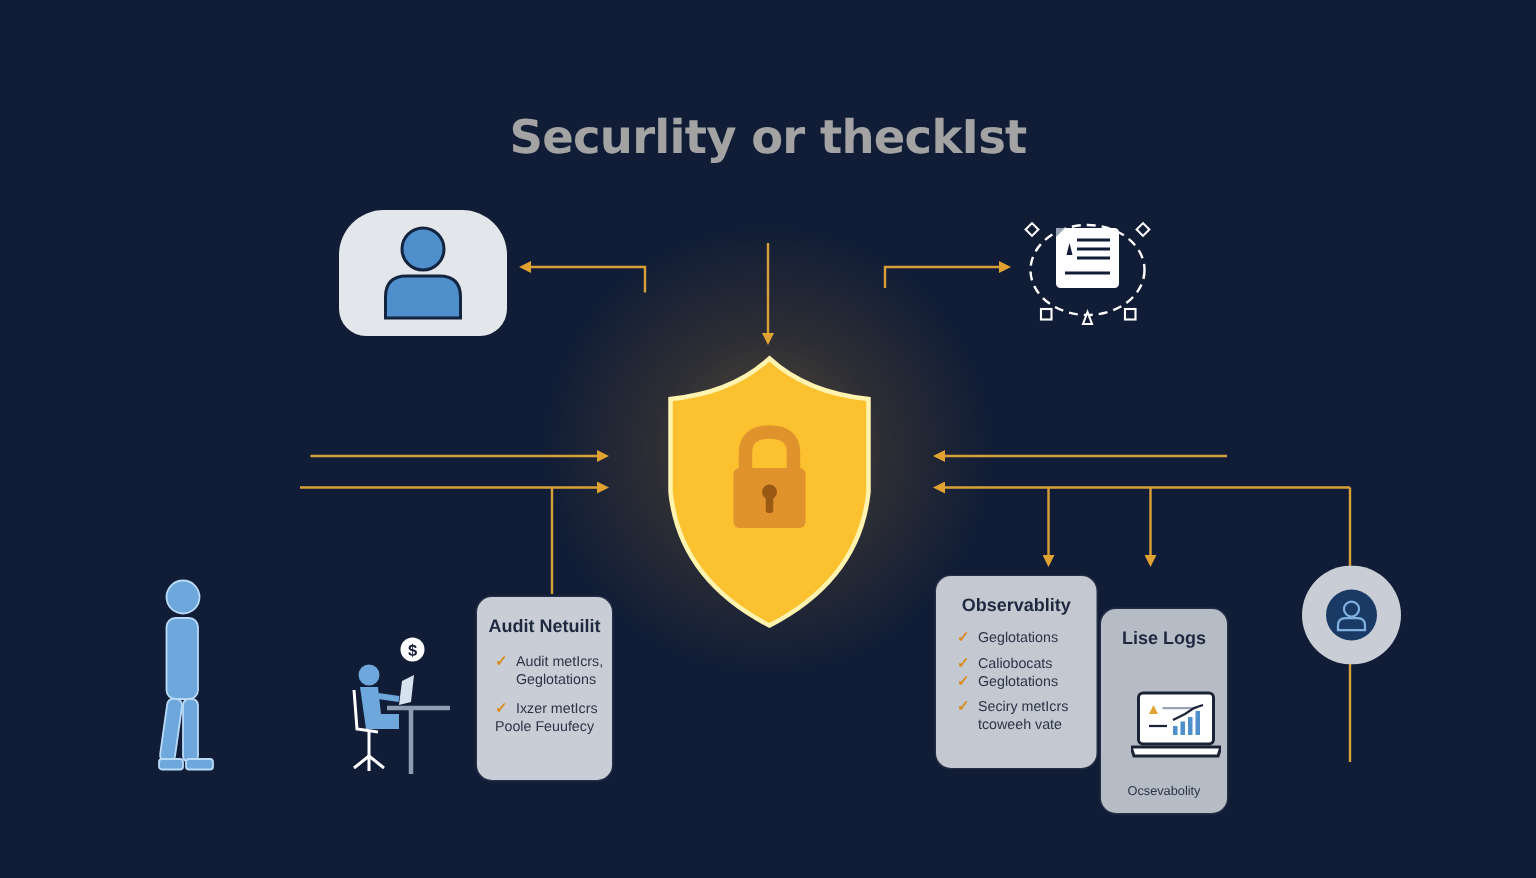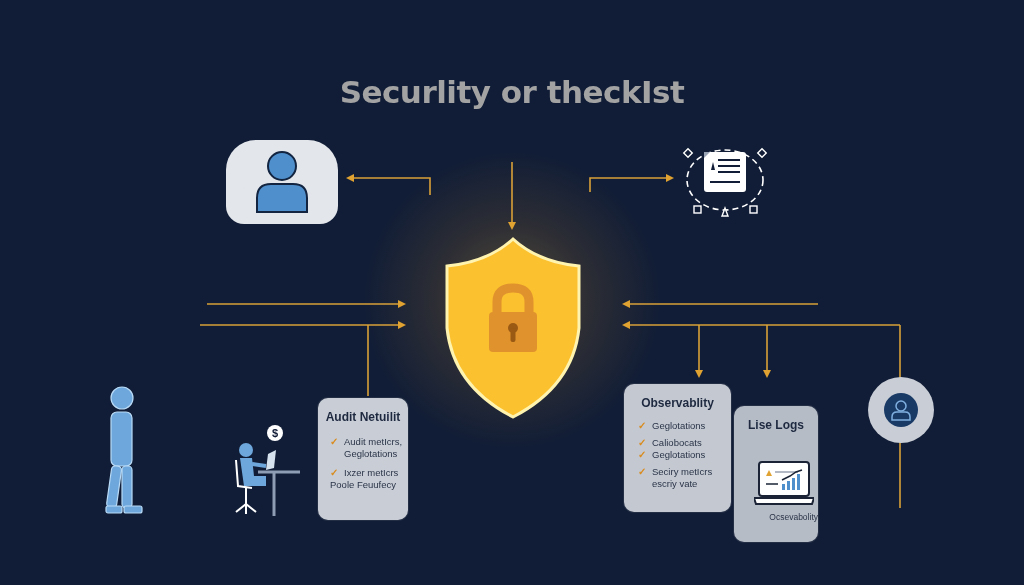--- a/index.html
+++ b/index.html
@@ -36,21 +36,21 @@
   .card li .cont { display: block; }
   #audit-card { left: 318px; top: 398px; width: 90px; height: 122px; }
   #audit-card h3 { margin-top: 12px; }
   #audit-card ul { margin: 12px 0 0 12px; }
   #obs-card { left: 624px; top: 384px; width: 107px; height: 128px; background: #c4c9d1; }
   #obs-card h3 { margin-top: 12px; }
   #obs-card ul { margin: 10px 0 0 14px; }
   #logs-card { left: 734px; top: 384px; width: 84px; height: 136px; background: #b6bcc6; margin-top: 22px; }
   #logs-card h3 { margin-top: 12px; }
   .logs-caption {
-    position: absolute; left: 0; right: 0; bottom: 20px; text-align: right; font-size: 8.5px; color: #2a3448;
+    position: absolute; left: 0; right: 0; bottom: 10px; text-align: center; font-size: 8.5px; color: #2a3448;
   }
   .cloud {
     position: absolute; left: 226px; top: 140px; width: 112px; height: 84px;
     background: #e3e6eb; border-radius: 30px 30px 18px 18px;
   }
   .abs { position: absolute; }
 </style>
 </head>
 <body>
 
@@ -177,21 +177,21 @@
       <span class="chk">✓</span>
       <span class="cont">Caliobocats</span>
     </li>
     <li style="margin-bottom:5px">
       <span class="chk">✓</span>
       <span class="cont">Geglotations</span>
     </li>
     <li>
       <span class="chk">✓</span>
       <span class="cont">Seciry metIcrs</span>
-      <span class="cont">escriy vate</span>
+      <span class="cont">tcoweeh vate</span>
     </li>
   </ul>
 </div>
 
 <div class="card" id="logs-card">
   <h3>Lise Logs</h3>
   <svg class="abs" style="left:20px;top:54px" width="60" height="50" viewBox="0 0 60 50">
     <rect x="5" y="2" width="50" height="34" rx="3" fill="#ffffff" stroke="#1b2436" stroke-width="2"></rect>
     <path d="M0,38 L60,38 L58,44 L2,44 Z" fill="#ffffff" stroke="#1b2436" stroke-width="2"></path>
     <path d="M12,16 L15,10 L18,16 Z" fill="#e0a231"></path>

